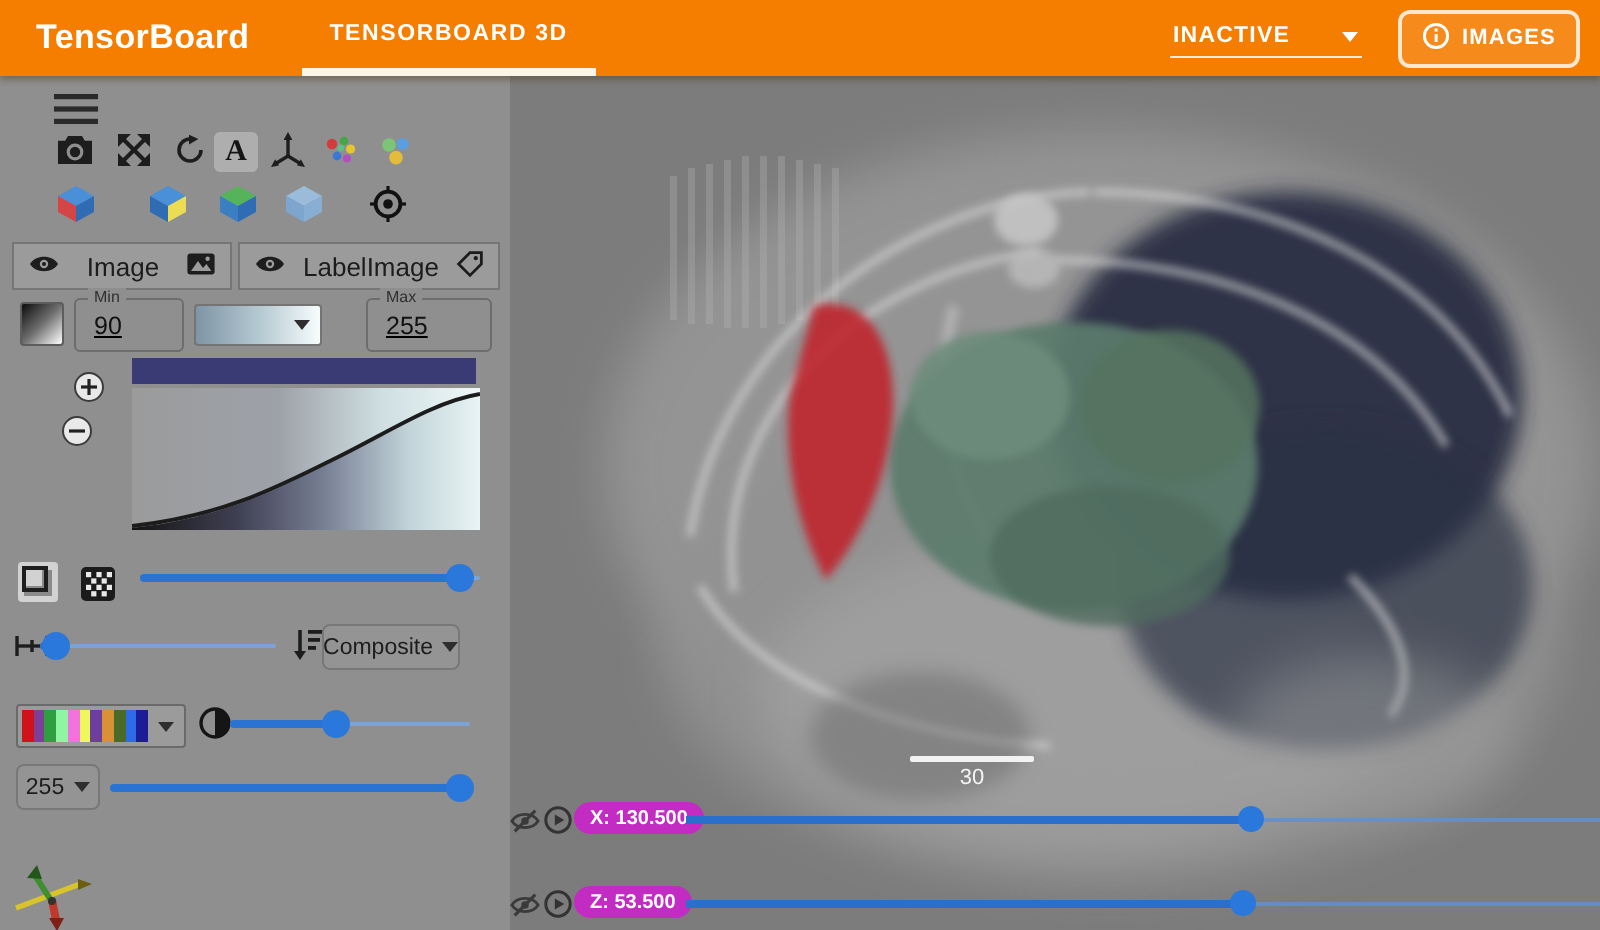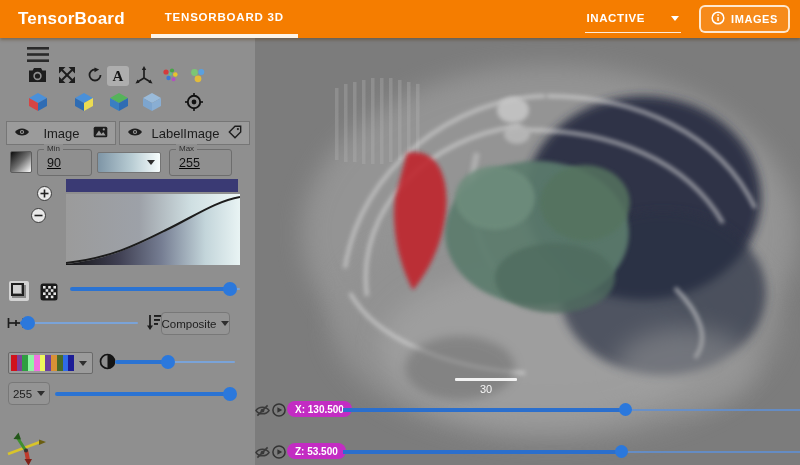--- a/index.html
+++ b/index.html
@@ -8,21 +8,21 @@
   .app { position:relative; width:800px; height:465px; background:#7c7c7c; overflow:hidden; }
 
   
   header { position:absolute; left:0; top:0; width:800px; height:38px; background:#f57d00;
            display:flex; align-items:center; box-shadow:0 2px 3px rgba(70,40,0,.35); z-index:30; }
   .logo { color:#fff; font-size:17px; font-weight:bold; margin-left:18px; letter-spacing:.2px; }
   .tabs { display:flex; height:38px; margin-left:26px; }
   .tab { height:38px; line-height:36px; padding:0 14px; font-size:11.5px; font-weight:bold;
          letter-spacing:.8px; color:rgba(255,255,255,.62); cursor:pointer; }
   .tab.active { color:#fff; border-bottom:4px solid #fdf4e8; line-height:34px; }
-  .header-right { margin-left:auto; display:flex; gap:18px; margin-right:10px; }
+  .header-right { margin-left:auto; display:flex; align-items:center; gap:18px; margin-right:10px; }
   .status-select { display:flex; align-items:center; gap:26px; color:#fff; font-size:11.5px;
                    font-weight:bold; letter-spacing:.6px; border-bottom:1px solid rgba(255,255,255,.85);
                    padding:3px 2px 4px 2px; cursor:pointer; }
   .caret { width:0; height:0; border-left:4px solid transparent; border-right:4px solid transparent;
            border-top:5px solid #2e2e2e; }
   .caret-white { border-top-color:#fff; }
   .upload-btn { display:flex; align-items:center; gap:6px; background:rgba(255,255,255,.10);
                 border:2px solid rgba(255,248,238,.85); border-radius:6px; color:#fff;
                 font-family:"Liberation Sans",sans-serif; font-size:11px; font-weight:bold;
                 letter-spacing:.6px; padding:4px 10px; cursor:pointer; }
@@ -266,21 +266,21 @@
     </div>
 
     <button class="grad-square abs" style="left:10px; top:113px;"></button>
     <div class="field" style="left:37px; top:111px; width:55px;">
       <span class="flabel">Min</span>
       <div class="fvalue">90</div>
     </div>
     <div class="cmap-select" style="left:97px; top:114px; width:64px;">
       <span class="caret"></span>
     </div>
-    <div class="field" style="left:169px; top:111px; width:63px;">
+    <div class="field" style="left:183px; top:111px; width:63px;">
       <span class="flabel">Max</span>
       <div class="fvalue">255</div>
     </div>
 
     <button class="round-btn abs" style="left:37px; top:148px;">
       <svg width="9" height="9" viewBox="0 0 9 9">
           <g stroke="#222" stroke-width="1.6">
             <line x1="4.5" y1="0.5" x2="4.5" y2="8.5"></line>
             <line x1="0.5" y1="4.5" x2="8.5" y2="4.5"></line>
           </g>

